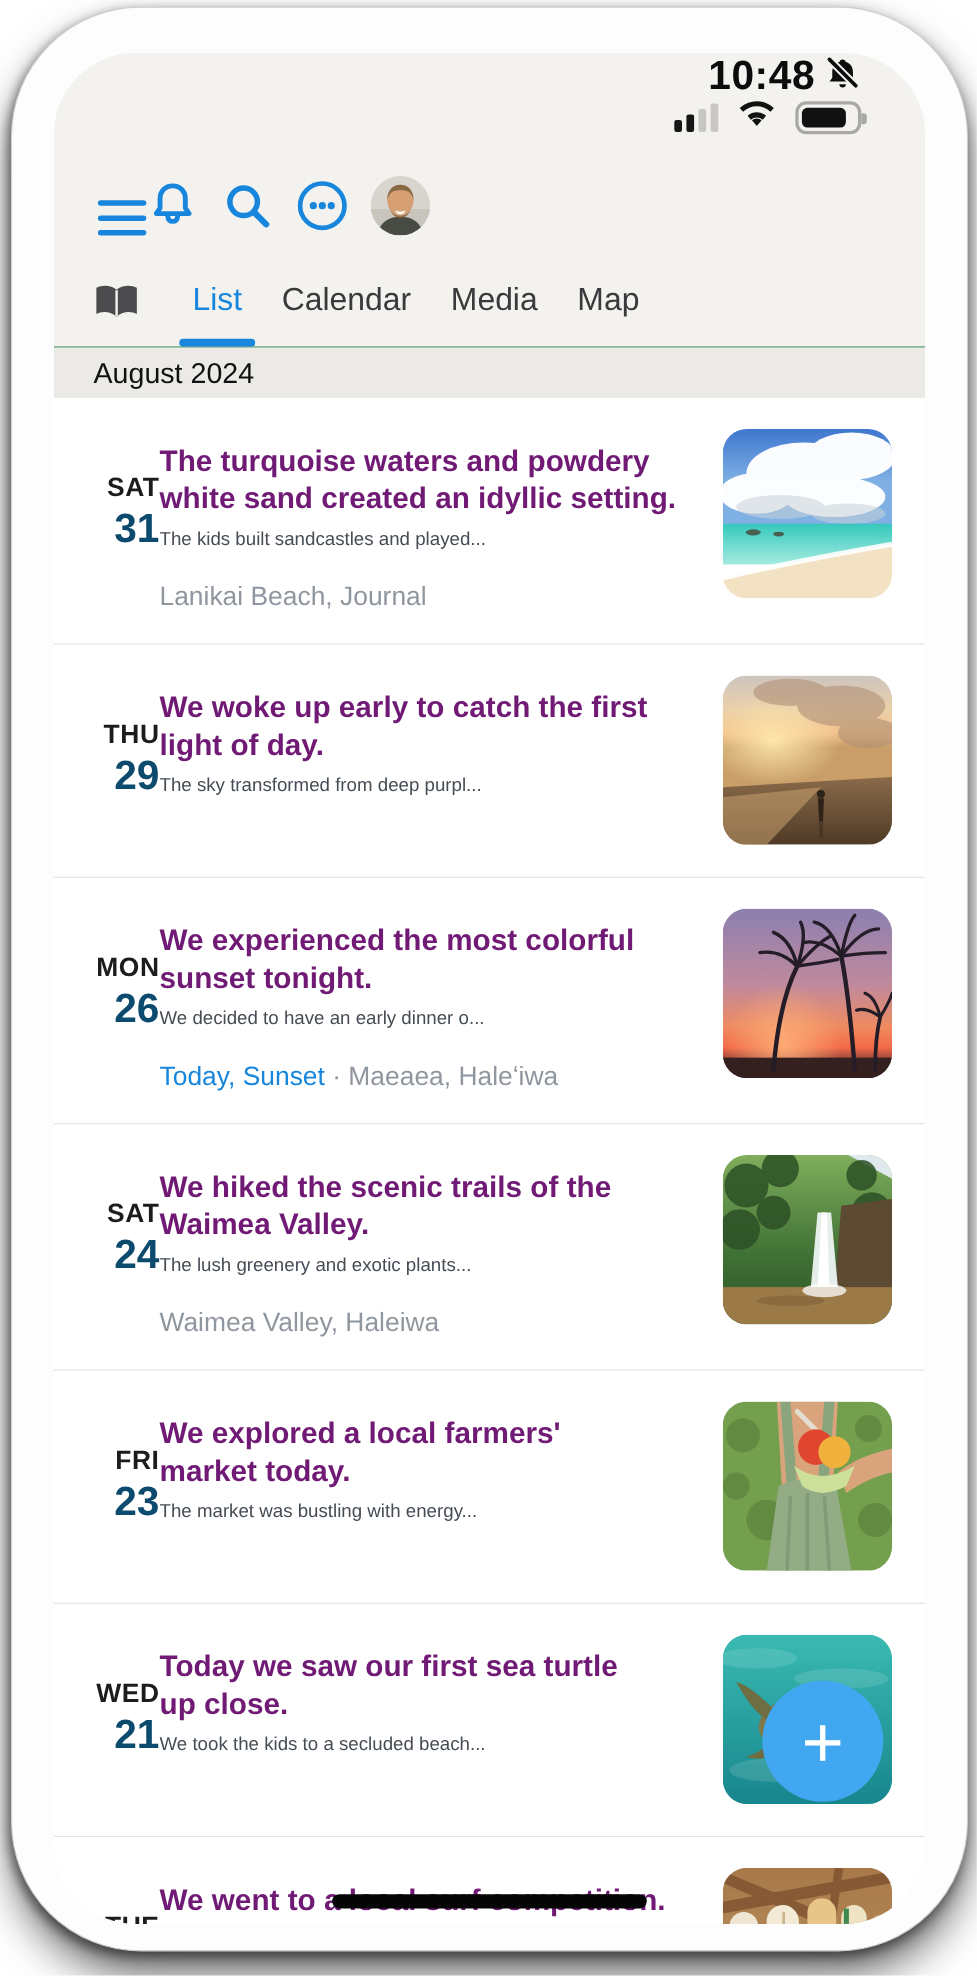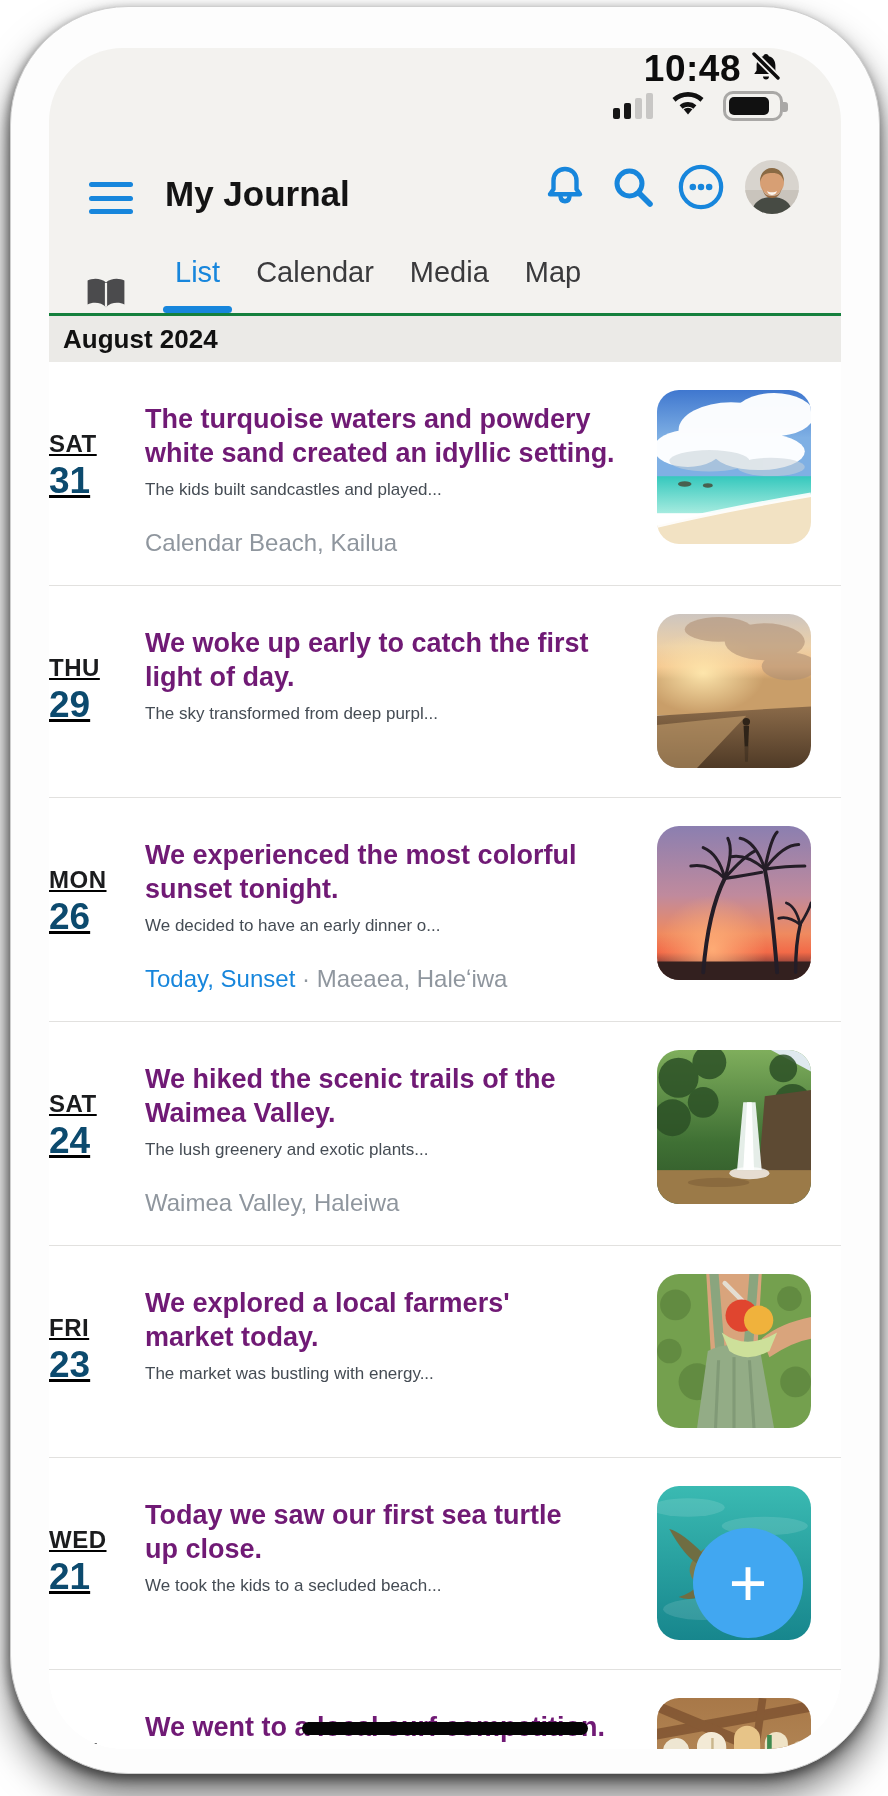--- a/index.html
+++ b/index.html
@@ -27,38 +27,38 @@
   .battery .nub{position:absolute;right:-8px;top:8px;width:5px;height:10px;background:#a9a8a6;border-radius:0 3px 3px 0;}
 
   .app-header{height:106px;display:flex;align-items:flex-end;padding:0 42px 18px 40px;box-sizing:border-box;}
   .burger{width:44px;height:32px;display:flex;flex-direction:column;justify-content:space-between;cursor:pointer;}
   .burger i{display:block;height:5px;border-radius:3px;background:#1786dc;}
   .app-title{font-size:35px;font-weight:700;color:#141414;margin-left:32px;flex:1;}
   .hdr-icons{display:flex;align-items:center;gap:20px;}
   .hicon{width:48px;height:48px;display:flex;align-items:center;justify-content:center;cursor:pointer;}
   .avatar{width:54px;height:54px;border-radius:50%;overflow:hidden;cursor:pointer;flex-shrink:0;}
 
-  .tab-bar{height:84px;display:flex;align-items:flex-end;padding:0 0 0 34px;box-sizing:border-box;
-           border-bottom:3px solid #15803d;}
+  .tab-bar{height:84px;display:flex;align-items:center;padding:0 0 0 34px;box-sizing:border-box;
+           border-bottom:1px solid #15803d;}
   .book{width:46px;height:40px;margin-right:28px;}
   .tab{position:relative;font-size:29px;color:#3a3a3c;padding:0 18px;height:100%;
        display:flex;align-items:center;cursor:pointer;}
   .tab.active{color:#1786dc;}
   .tab.active::after{content:"";position:absolute;left:6px;right:6px;bottom:0;height:7px;
                      border-radius:4px;background:#1786dc;}
 
   .section-band{height:46px;background:#ebeae7;display:flex;align-items:center;
-                padding-left:14px;font-size:26px;font-weight:700;color:#111;}
+                padding-left:36px;font-size:26px;font-weight:400;color:#111;}
 
   
   .entries{background:#fff;}
   .entry{display:flex;align-items:flex-start;padding:28px 30px 28px 0;min-height:212px;
          box-sizing:border-box;cursor:pointer;}
   .entry + .entry{border-top:1px solid #e2e1df;}
-  .date-col{width:96px;flex-shrink:0;text-align:left;padding-top:40px;text-decoration:underline;}
+  .date-col{width:96px;flex-shrink:0;text-align:right;padding-top:40px;}
   .dow{font-size:24px;font-weight:700;color:#1b1c1e;letter-spacing:.5px;}
   .dom{font-size:37px;font-weight:600;color:#0c4a6e;margin-top:2px;}
   .entry-body{flex:1;min-width:0;padding-top:12px;}
   .etitle{font-size:27px;line-height:34px;font-weight:700;color:#701a75;white-space:pre-line;}
   .epreview{font-size:17px;line-height:34px;color:#454c54;margin-top:3px;white-space:nowrap;overflow:hidden;}
   .epreview.multiline{white-space:pre-line;overflow:visible;}
   .emeta{font-size:24px;color:#8f969e;margin-top:22px;}
   .emeta .tags{color:#1786dc;}
   .thumb{width:154px;height:154px;border-radius:22px;overflow:hidden;flex-shrink:0;margin-left:20px;}
   .thumb svg{display:block;width:100%;height:100%;}
@@ -110,21 +110,20 @@
             </span>
         </div>
       </div>
 
       <div class="app-header">
         <div class="burger">
             <i></i>
             <i></i>
             <i></i>
           </div>
-        <div class="app-title">My Journal</div>
         <div class="hdr-icons">
           <div class="hicon">
             <svg width="46" height="48" viewBox="0 0 46 48">
               <path d="M23 6c6.8 0 11.5 5 11.5 11.6v8.6l3.5 5H8l3.5-5v-8.6C11.5 11 16.2 6 23 6z" fill="none" stroke="#1786dc" stroke-width="4.4" stroke-linejoin="round"></path>
               <path d="M18.5 33.5c.3 3 2 4.8 4.5 4.8s4.2-1.8 4.5-4.8" fill="none" stroke="#1786dc" stroke-width="4.4" stroke-linecap="round"></path>
             </svg>
           </div>
           <div class="hicon">
             <svg width="46" height="46" viewBox="0 0 46 46">
               <circle cx="19.5" cy="19.5" r="12.5" fill="none" stroke="#1786dc" stroke-width="5"></circle>
@@ -173,21 +172,21 @@
 
       <div class="entry">
         <div class="date-col">
           <div class="dow">SAT</div>
           <div class="dom">31</div>
         </div>
         <div class="entry-body">
           <div class="etitle">The turquoise waters and powdery
 white sand created an idyllic setting.</div>
           <div class="epreview">The kids built sandcastles and played...</div>
-          <div class="emeta"><span class="loc">Calendar Beach, Kailua</span></div>
+          <div class="emeta"><span class="loc">Lanikai Beach, Journal</span></div>
         </div>
         <div class="thumb">
           <svg viewBox="0 0 100 100" preserveAspectRatio="none">
             <defs>
                 <linearGradient id="g1" x1="0" y1="0" x2="0" y2="1">
               <stop offset="0" stop-color="#3f77cf"></stop>
                   <stop offset=".5" stop-color="#7fb0e4"></stop>
                 </linearGradient>
               <linearGradient id="g2" x1="0" y1="0" x2="0" y2="1">
               <stop offset="0" stop-color="#35c8bd"></stop>

